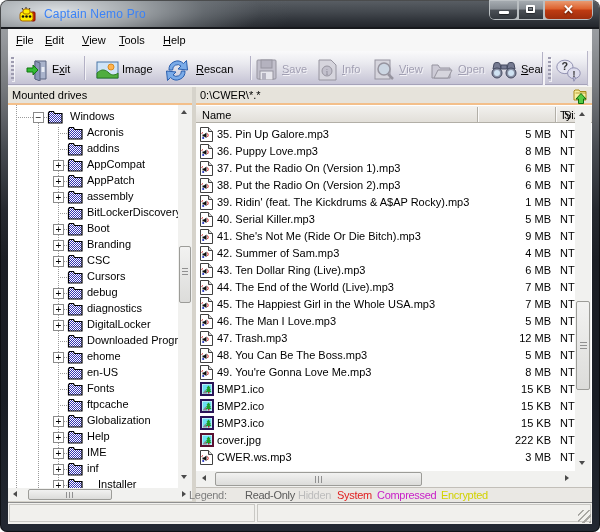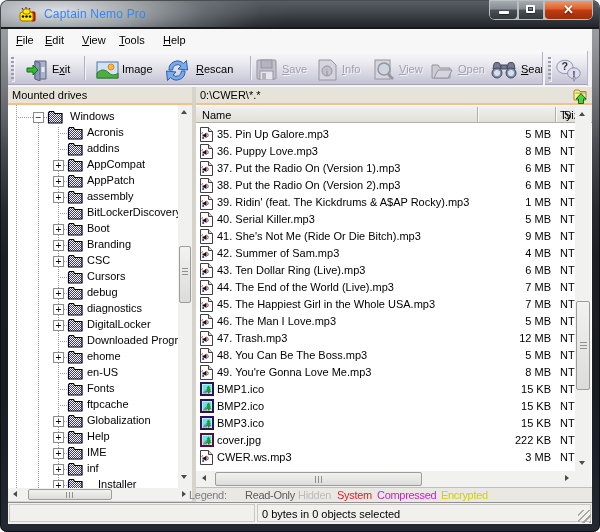--- a/index.html
+++ b/index.html
@@ -642,15 +642,14 @@
   <div class="legtxt" style="left:189px; color:#7e7e7e;">Legend:</div>
   <div class="legtxt" style="left:245px; color:#5a5a5a;">Read-Only</div>
   <div class="legtxt" style="left:298px; color:#bcbcbc;">Hidden</div>
   <div class="legtxt" style="left:337px; color:#e02020;">System</div>
   <div class="legtxt" style="left:377px; color:#c820c8;">Compressed</div>
   <div class="legtxt" style="left:441px; color:#d2d200;">Encrypted</div>
 
   <div class="abs" id="statusbar"></div>
   <div class="stpanel" style="left:9px; width:246px;"></div>
   <div class="stpanel" style="left:257px; width:334px;"></div>
-  <div class="sttext" style="left:262px;">0 bytes in 0 objects selected</div>
   <div class="abs" id="grip"></div>
 </div>
 
 </body></html>

